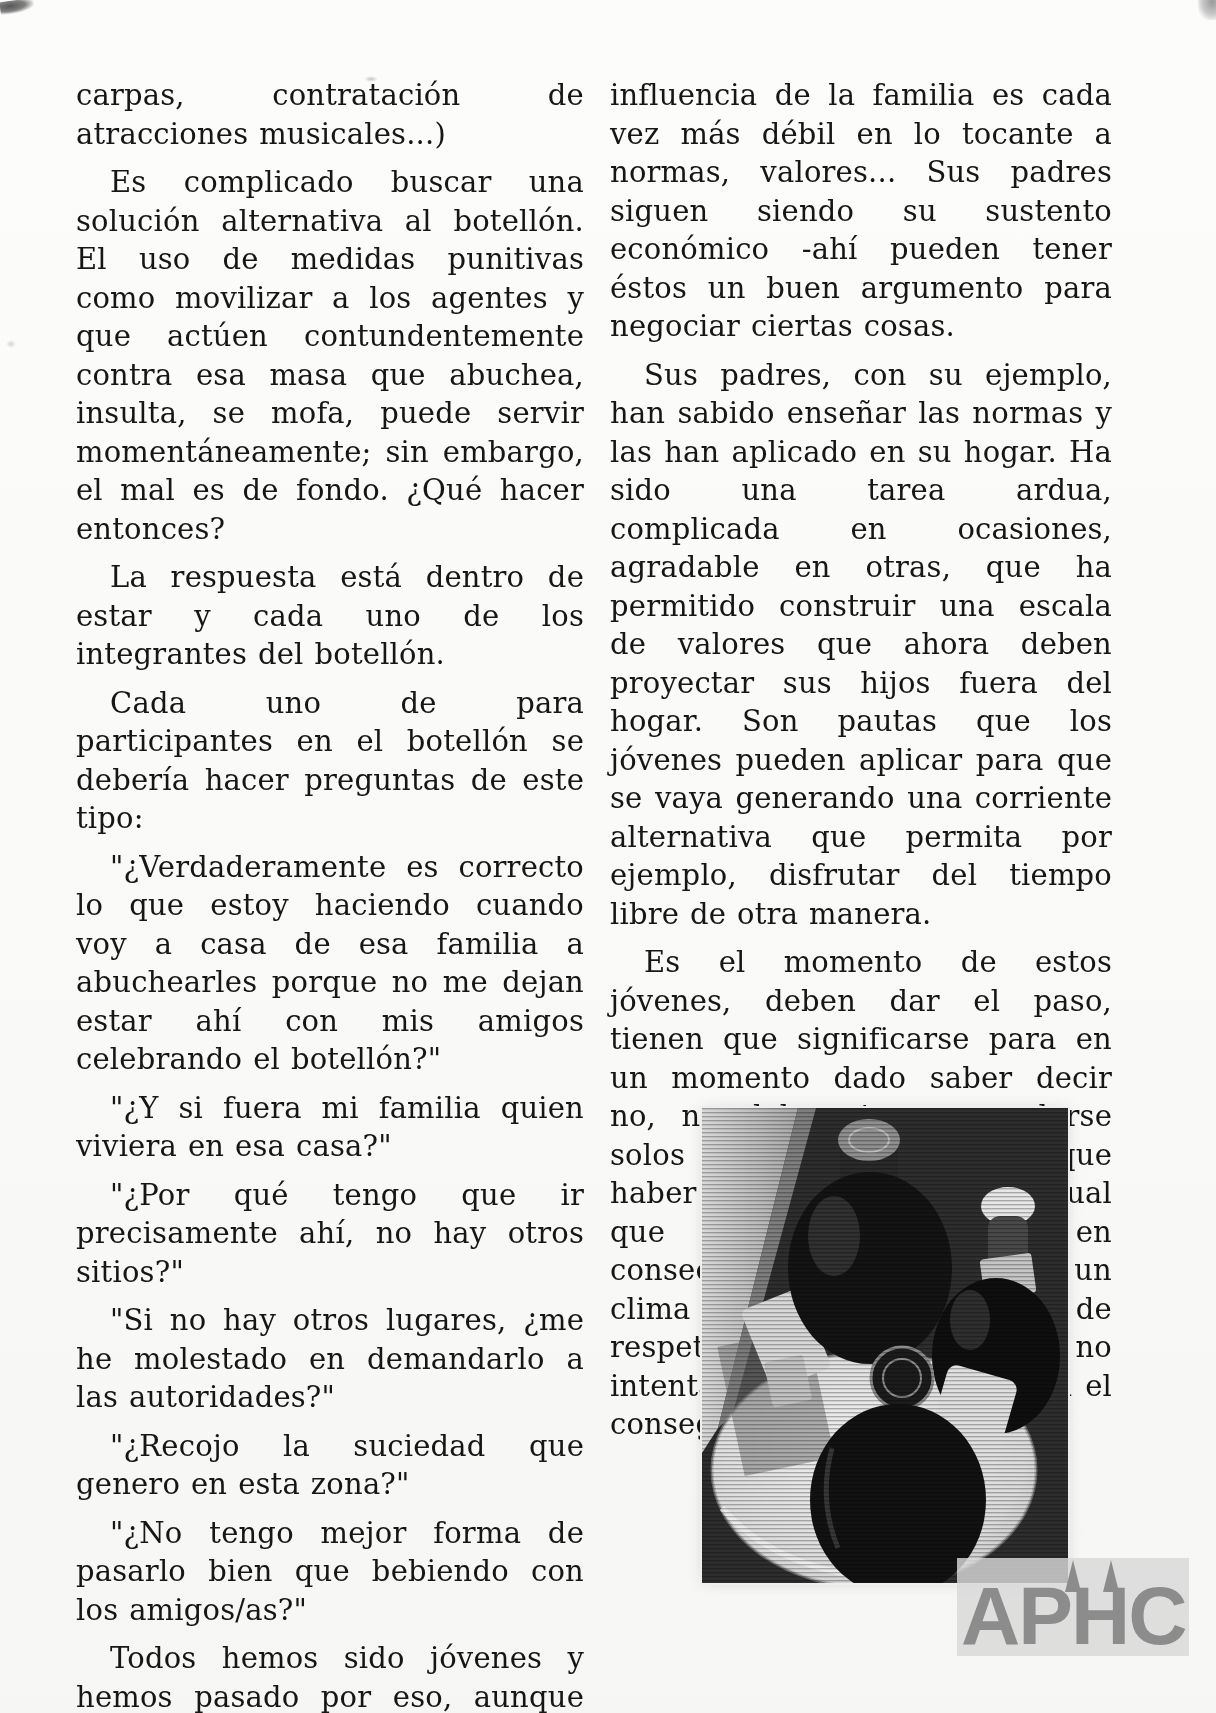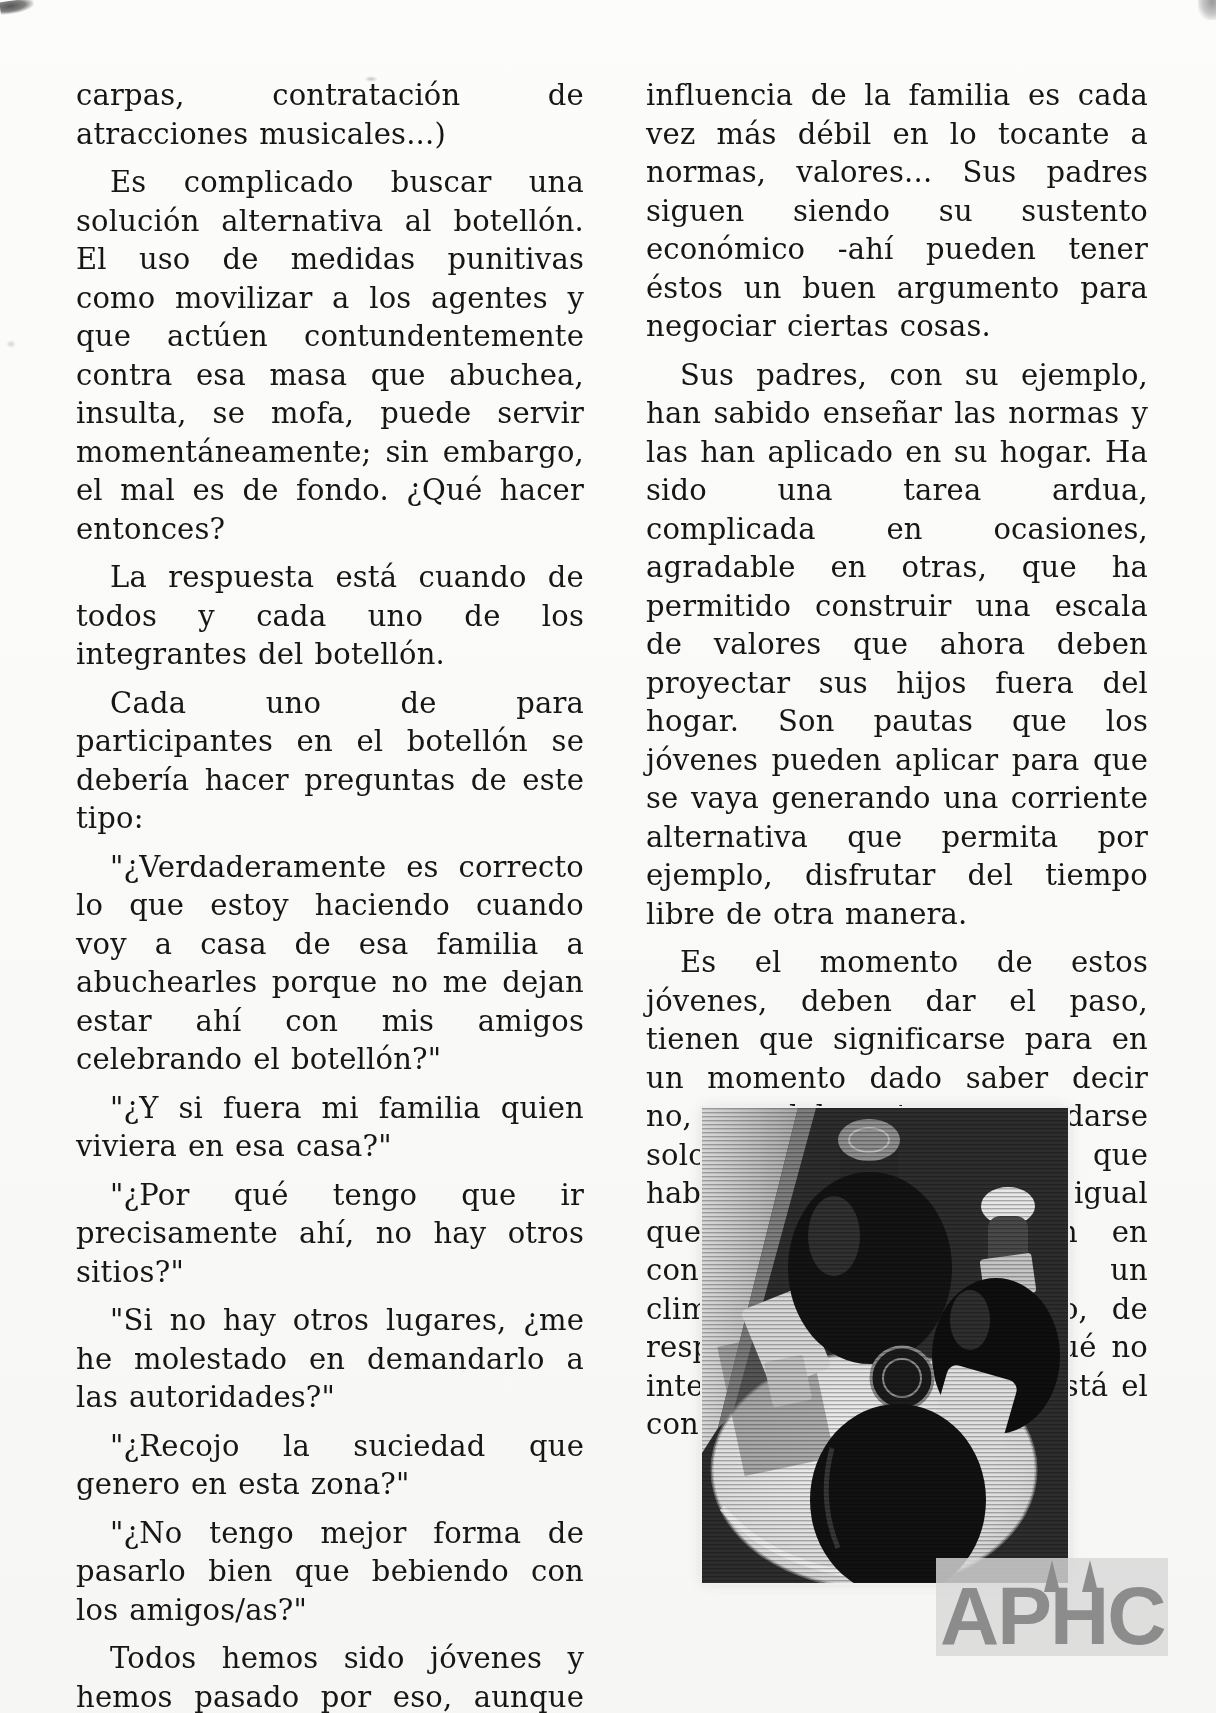--- a/index.html
+++ b/index.html
@@ -29,51 +29,51 @@
     background:radial-gradient(#d2d2d2,transparent 70%);}
 
   
   .col{
     position:absolute;top:76px;
     text-align:justify;
     font-size:29px;line-height:38.5px;color:#161616;
     letter-spacing:.2px;word-spacing:1.5px;
   }
   .col-left{left:76px;width:508px;}
-  .col-right{left:646px;width:502px;}
+  .col-right{left:610px;width:502px;}
   .col p{margin:0 0 10px;text-indent:34px;}
   .col p.cont{text-indent:0;}
 
   
   .photo{
     position:absolute;left:702px;top:1108px;width:366px;height:475px;
     box-shadow:0 0 0 2px #efefee, 0 0 14px rgba(0,0,0,.12);
     background:#3a3a3a;
   }
   .photo svg{display:block;}
 
   
   .watermark{
-    position:absolute;left:936px;top:1558px;width:232px;height:82px;
+    position:absolute;left:957px;top:1558px;width:232px;height:82px;
   }
 </style>
 </head>
 <body>
 
 <div class="page">
 
   <div class="smudge-tl"></div>
   <div class="smudge-tr"></div>
   <div class="speck-1"></div>
   <div class="speck-2"></div>
 
   <div class="col col-left">
     <p class="cont">carpas, contratación de atracciones musicales...)</p>
     <p>Es complicado buscar una solución alternativa al botellón. El uso de medidas punitivas como movilizar a los agentes y que actúen contundentemente contra esa masa que abuchea, insulta, se mofa, puede servir momentáneamente; sin embargo, el mal es de fondo. ¿Qué hacer entonces?</p>
-    <p>La respuesta está cuando de todos y cada uno de los integrantes del botellón.</p>
+    <p>La respuesta está dentro de estar y cada uno de los integrantes del botellón.</p>
     <p>Cada uno de para participantes en el botellón se debería hacer preguntas de este tipo:</p>
     <p>"¿Verdaderamente es correcto lo que estoy haciendo cuando voy a casa de esa familia a abuchearles porque no me dejan estar ahí con mis amigos celebrando el botellón?"</p>
     <p>"¿Y si fuera mi familia quien viviera en esa casa?"</p>
     <p>"¿Por qué tengo que ir precisamente ahí, no hay otros sitios?"</p>
     <p>"Si no hay otros lugares, ¿me he molestado en demandarlo a las autoridades?"</p>
     <p>"¿Recojo la suciedad que genero en esta zona?"</p>
     <p>"¿No tengo mejor forma de pasarlo bien que bebiendo con los amigos/as?"</p>
     <p>Todos hemos sido jóvenes y hemos pasado por eso, aunque eran otros tiempos. Sin embargo, parece que ahora nos escandaliza lo que está sucediendo. Lo que antes era más bien esporádico, ahora es una costumbre.</p>
 
   </div>

